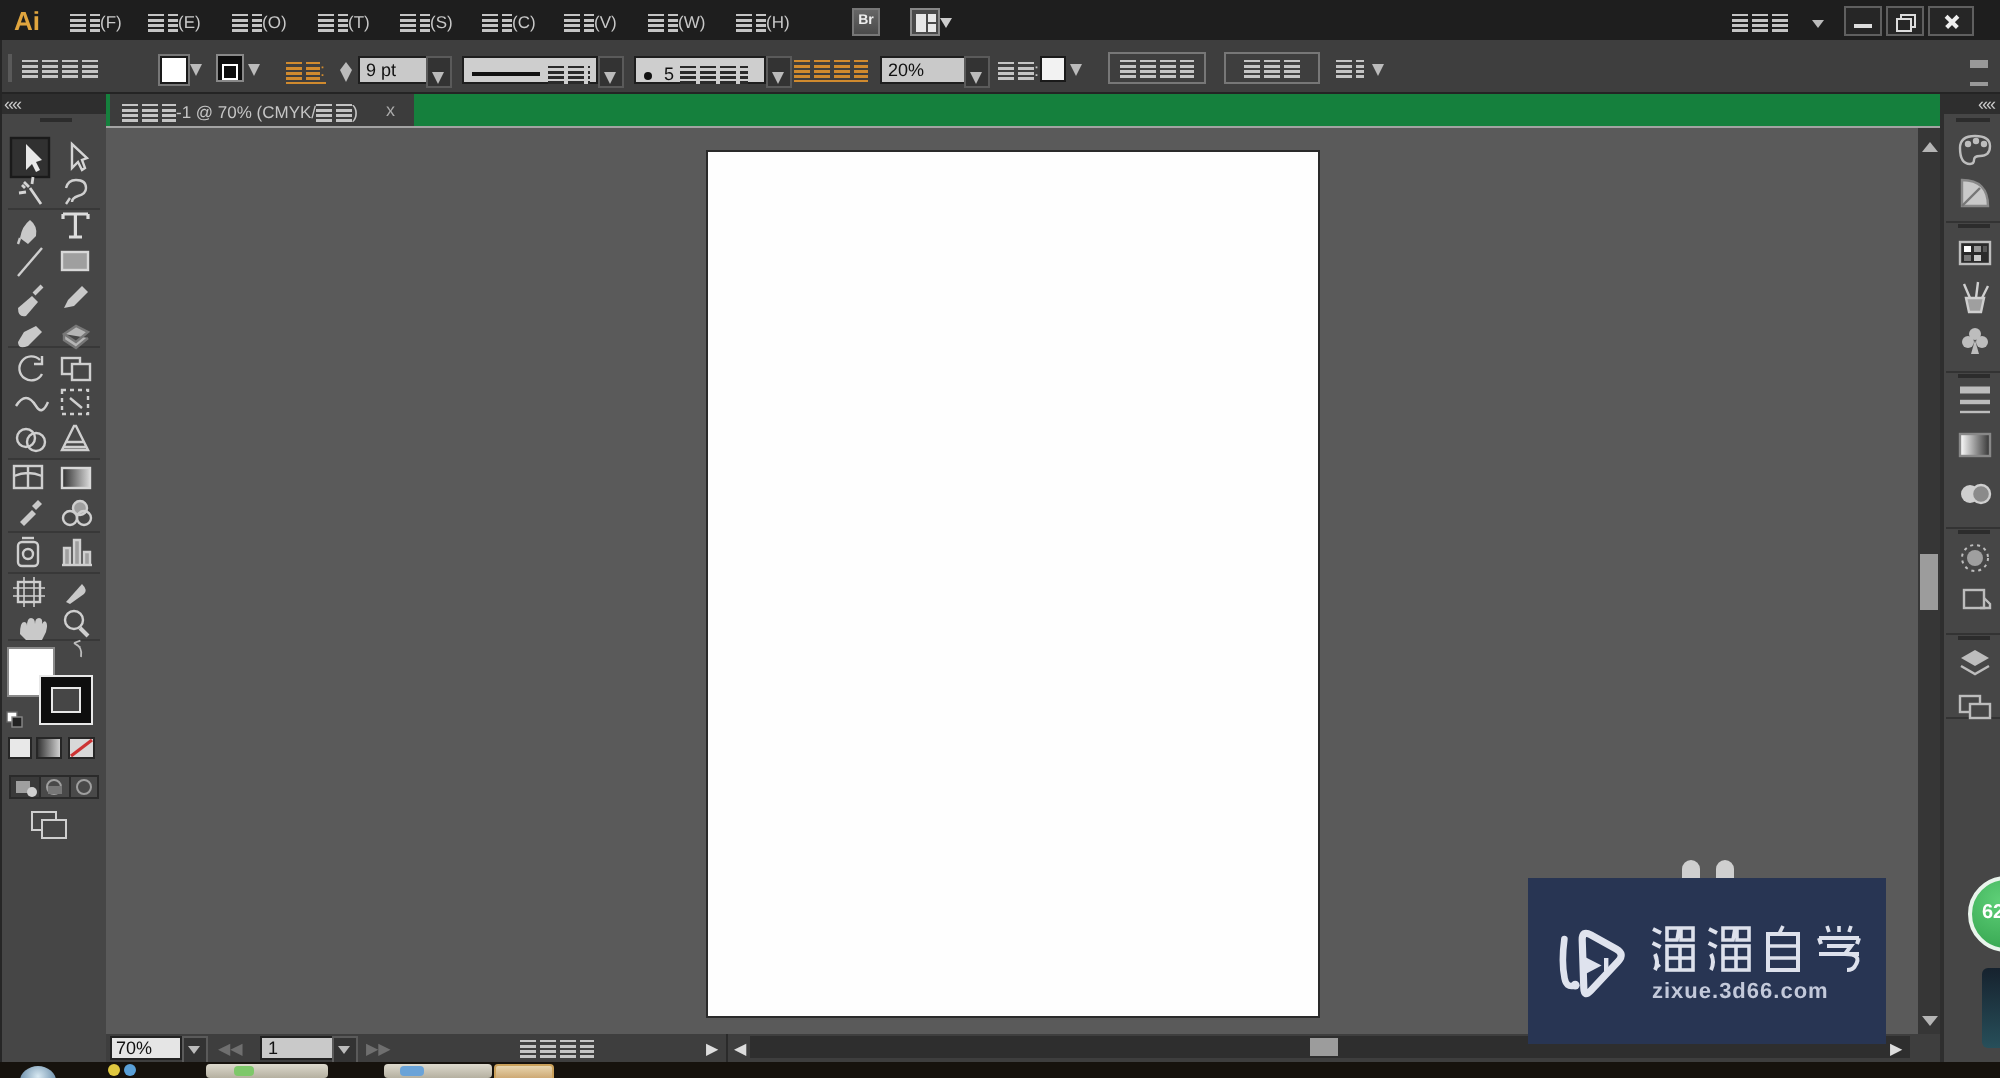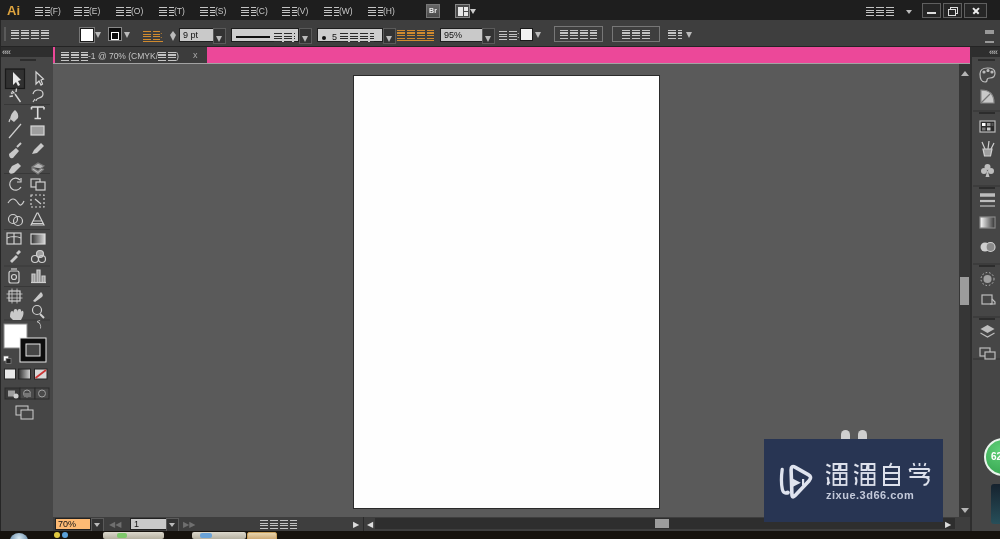--- a/index.html
+++ b/index.html
@@ -135,21 +135,21 @@
       </div>
   </div>
   <div class="abs" style="left:383px;top:8px;width:11px;height:14px;border:1px solid #5a5a5a;background:#333;">
     <div class="abs" style="left:2px;top:7px;width:0;height:0;border:3px solid transparent;border-top:6px solid #bbb;"></div>
   </div>
 
   <div class="abs row" style="left:397px;top:10px;border-bottom:1px solid #d08a2e;padding-bottom:1px;">
       <span class="zh" style="--c:#d08a2e;width:37px"></span>
     </div>
 
-  <div class="abs" style="left:440px;top:8px;width:40px;height:12px;background:#c9c9c9;border:1px solid #1e1e1e;font-size:9px;color:#111;padding-left:3px;line-height:12px;">95%</div>
+  <div class="abs" style="left:440px;top:8px;width:40px;height:12px;background:#c9c9c9;border:1px solid #1e1e1e;font-size:9px;color:#111;padding-left:3px;line-height:12px;">20%</div>
   <div class="abs" style="left:482px;top:8px;width:11px;height:14px;border:1px solid #5a5a5a;background:#333;">
     <div class="abs" style="left:2px;top:7px;width:0;height:0;border:3px solid transparent;border-top:6px solid #bbb;"></div>
   </div>
 
   <div class="abs row" style="left:499px;top:10px;">
       <span class="zh" style="width:18px"></span>
       <span style="font-size:9px;color:#c8c8c8;">:</span>
     </div>
   <div class="abs" style="left:520px;top:8px;width:11px;height:11px;background:#f2f2f2;border:1px solid #1a1a1a;"></div>
   <div class="abs" style="left:535px;top:12px;width:0;height:0;border:3px solid transparent;border-top:6px solid #bbb;"></div>
@@ -162,21 +162,21 @@
     </div>
 
   <div class="abs row" style="left:668px;top:10px;">
       <span class="zh" style="width:14px"></span>
     </div>
   <div class="abs" style="left:686px;top:12px;width:0;height:0;border:3px solid transparent;border-top:6px solid #bbb;"></div>
 
   <div class="abs" style="left:985px;top:10px;width:9px;height:7px;border-top:4px solid #999;border-bottom:2px solid #999;"></div>
 </div>
 
-<div class="abs" id="tabrow" style="left:0;top:47px;width:1000px;height:16px;background:#ec4899;border-bottom:3px solid #a3a3a3;">
+<div class="abs" id="tabrow" style="left:0;top:47px;width:1000px;height:16px;background:#15803d;border-bottom:3px solid #a3a3a3;">
   <div class="abs" style="left:55px;top:0;width:152px;height:16px;background:#3c3c3c;">
     <div class="abs row" style="left:6px;top:4px;">
       <span class="zh" style="--g:#3c3c3c;width:27px"></span>
       <span style="font-size:8.5px;color:#c5c5c5;">-1 @ 70% (CMYK/</span>
       <span class="zh" style="--g:#3c3c3c;width:18px"></span>
       <span style="font-size:9px;color:#c5c5c5;">)</span>
     </div>
     <div class="abs" style="left:138px;top:3px;font-size:9px;color:#aaa;">x</div>
   </div>
   </div>
@@ -426,21 +426,21 @@
     </defs>
   </svg>
 </div>
 
 <div class="abs" style="left:984px;top:438px;width:34px;height:34px;border-radius:50%;background:radial-gradient(circle at 40% 30%,#5ecf77,#2f9e4a);border:2px solid #e9f4ec;
      color:#fff;font-size:10px;font-weight:bold;line-height:34px;text-indent:5px;">62</div>
 
 <div class="abs" style="left:991px;top:484px;width:9px;height:40px;background:linear-gradient(#16222e,#274f5a);border-radius:3px 0 0 3px;"></div>
 
 <div class="abs" id="statusbar" style="left:53px;top:517px;width:906px;height:14px;background:#3e3e3e;">
-  <div class="abs" style="left:2px;top:1px;width:32px;height:10px;background:#fdba74;border:1px solid #222;font-size:9px;color:#111;padding-left:2px;line-height:10px;">70%</div>
+  <div class="abs" style="left:2px;top:1px;width:32px;height:10px;background:#e5e5e5;border:1px solid #222;font-size:9px;color:#111;padding-left:2px;line-height:10px;">70%</div>
   <div class="abs" style="left:38px;top:1px;width:11px;height:12px;border:1px solid #5a5a5a;background:#333;">
     <div class="abs" style="left:2px;top:4px;width:0;height:0;border:3px solid transparent;border-top:4px solid #bbb;"></div>
   </div>
   <div class="abs" style="left:56px;top:3px;font-size:8px;color:#6f6f6f;">◀◀</div>
   <div class="abs" style="left:77px;top:1px;width:32px;height:10px;background:#c9c9c9;border:1px solid #222;font-size:9px;color:#111;padding-left:3px;line-height:10px;">1</div>
   <div class="abs" style="left:113px;top:1px;width:11px;height:12px;border:1px solid #5a5a5a;background:#333;">
     <div class="abs" style="left:2px;top:4px;width:0;height:0;border:3px solid transparent;border-top:4px solid #bbb;"></div>
   </div>
   <div class="abs" style="left:130px;top:3px;font-size:8px;color:#6f6f6f;">▶▶</div>
   <div class="abs row" style="left:207px;top:3px;">

